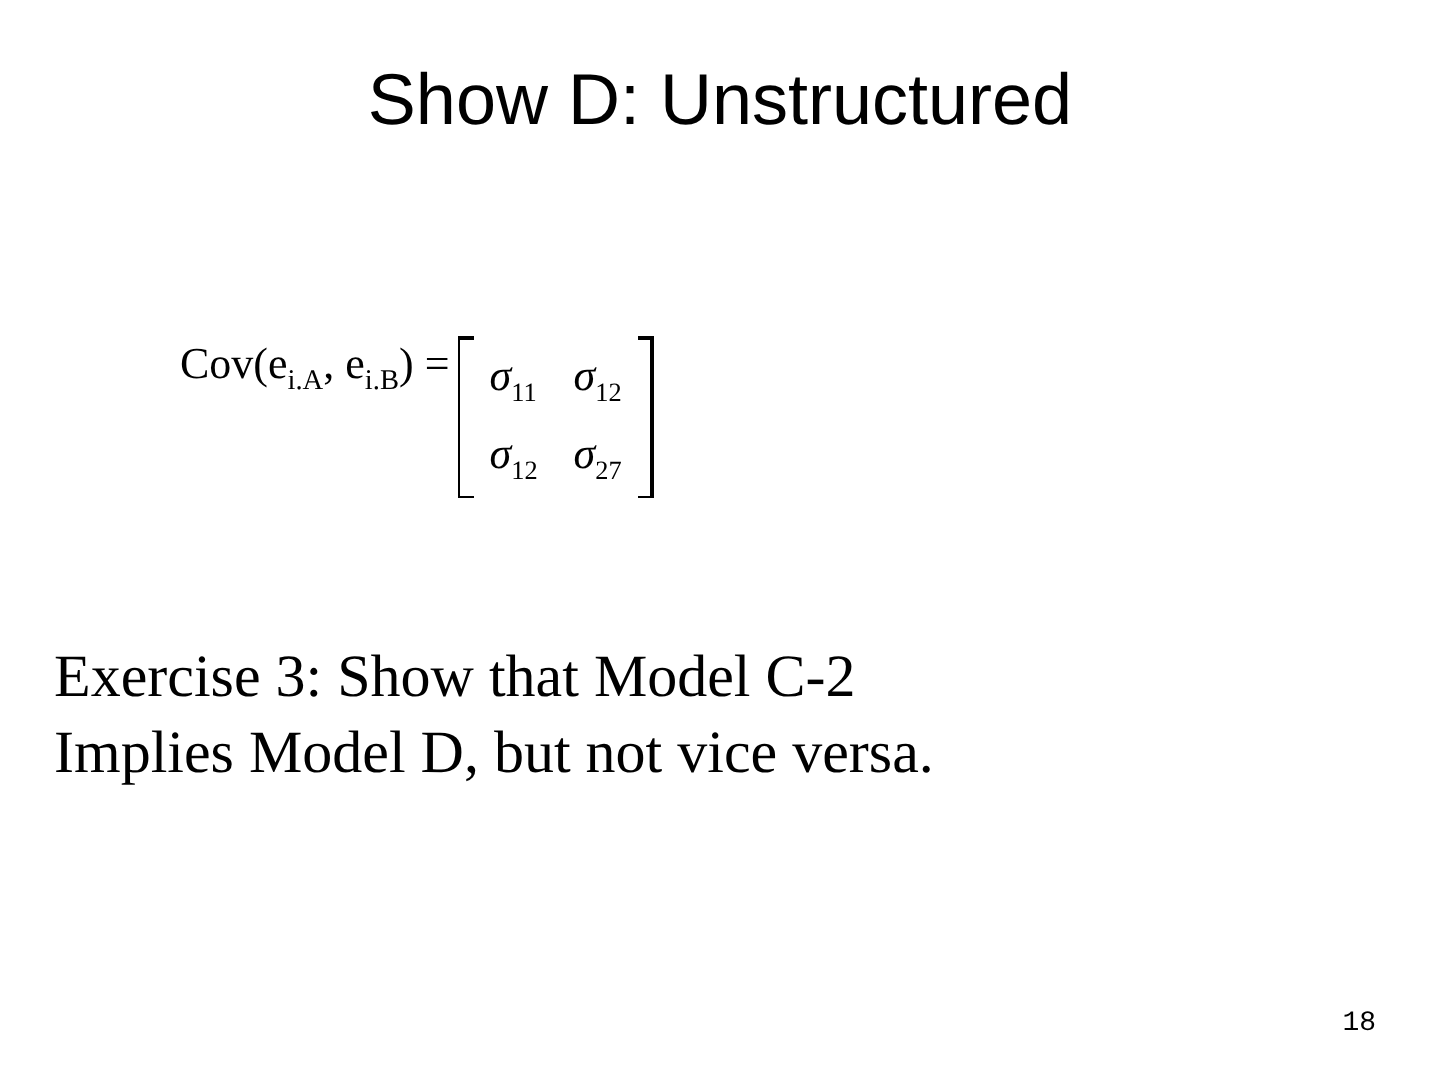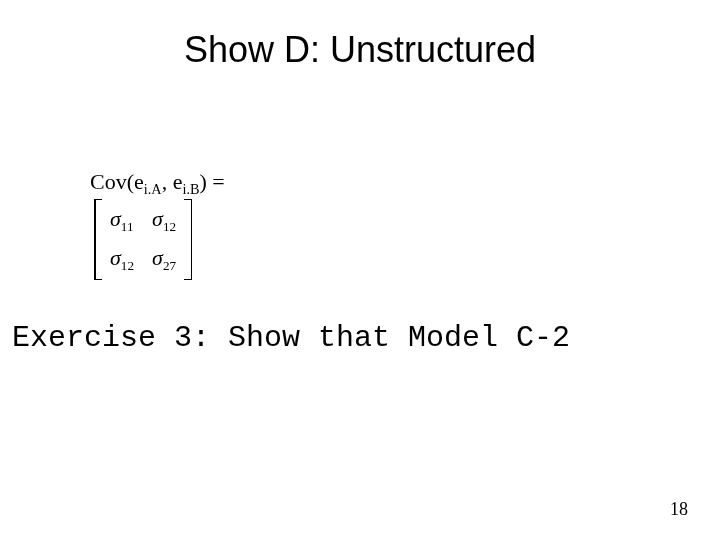--- a/index.html
+++ b/index.html
@@ -32,21 +32,20 @@
     top: 168px;
     left: 90px;
     width: 560px;
     font-size: 22px;
     line-height: 1.3;
     font-family: Georgia, 'Times New Roman', serif;
   }
   .cov-line {
     display: flex;
     align-items: flex-start;
-    flex-direction: column;
   }
   .cov-text {
     white-space: nowrap;
   }
   .sub {
     font-size: 0.65em;
     vertical-align: sub;
   }
   .matrix-wrap {
     display: inline-flex;
@@ -84,32 +83,32 @@
     white-space: nowrap;
   }
   .sigma-sub {
     font-size: 0.6em;
     vertical-align: sub;
     font-style: normal;
   }
   .exercise {
     position: absolute;
     top: 320px;
-    left: 12px;
+    left: 27px;
     width: 660px;
     font-size: 30px;
     line-height: 1.25;
-    font-family: Liberation Mono, monospace;
+    font-family: Liberation Serif, serif;
   }
   .page-num {
     position: absolute;
     bottom: 20px;
     right: 32px;
-    font-size: 18px;
-    font-family: Liberation Serif, serif;
+    font-size: 14px;
+    font-family: Liberation Mono, monospace;
     text-align: right;
   }
 </style>
 </head>
 <body>
 
 <div class="slide">
 
   <div class="title">
     <span>Show D:  Unstructured</span><br>
@@ -132,17 +131,18 @@
         </span>
         <span class="bracket bracket-right">
             <span class="mid"></span>
           </span>
       </span>
     </div>
   </div>
 
   <div class="exercise">
     <span>Exercise 3: Show that Model C-2</span><br>
+    <span>Implies Model D, but not vice versa.</span>
   </div>
 
   <div class="page-num">18</div>
 
 </div>
 
 </body></html>

